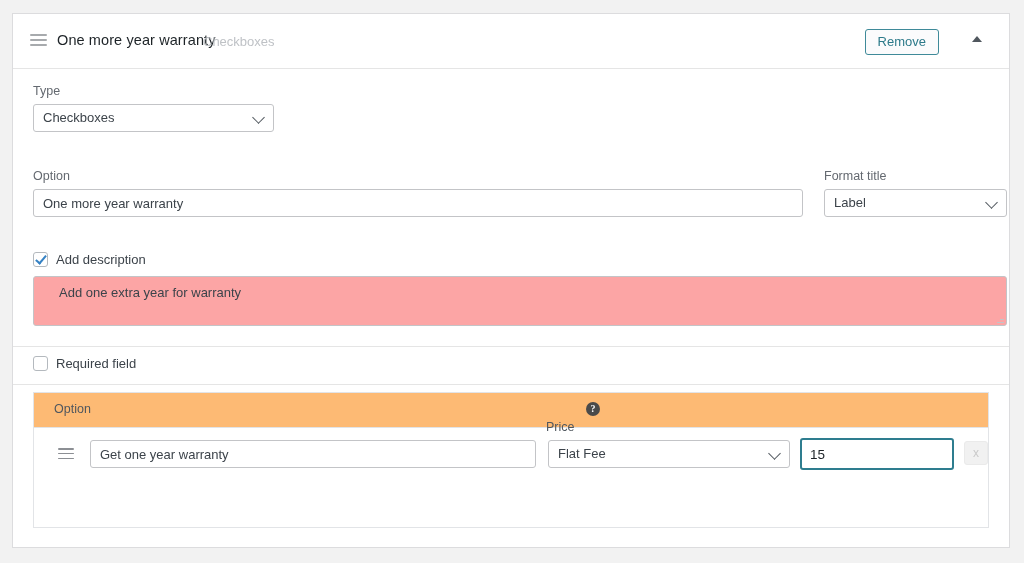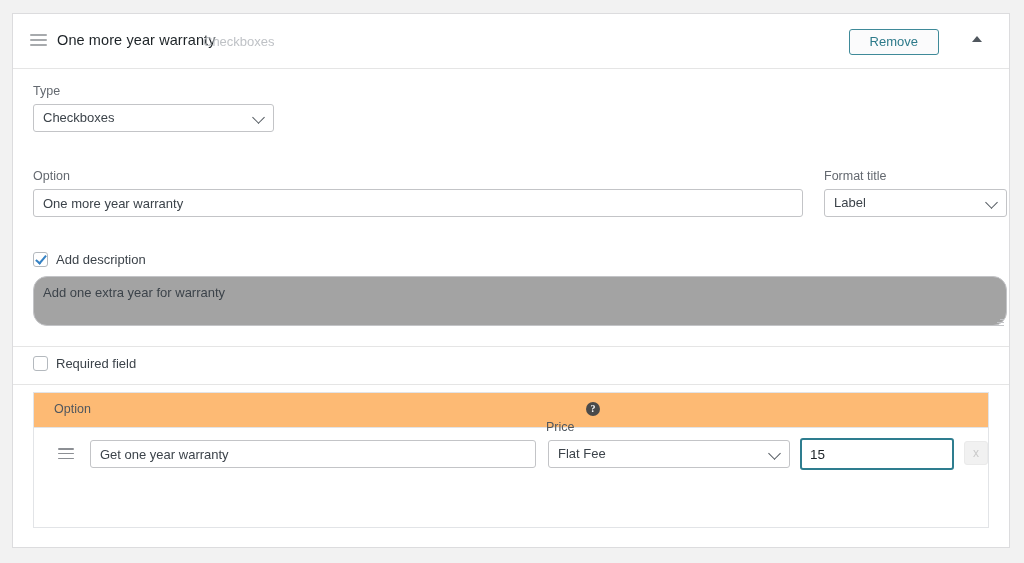--- a/index.html
+++ b/index.html
@@ -65,21 +65,21 @@
     position: absolute;
     left: 190px;
     top: 20px;
     font-size: 13px;
     color: #bfc2c6;
   }
   .btn-remove {
     position: absolute;
     right: 70px;
     top: 15px;
-    padding: 0 20px;
+    padding: 0 12px;
     height: 26px;
     line-height: 24px;
     font-size: 13px;
     color: #2d7a8a;
     background: #fbfbfc;
     border: 1px solid #3f8a99;
     border-radius: 3px;
     cursor: pointer;
     font-family: "Liberation Sans", sans-serif;
   }
@@ -198,26 +198,26 @@
   .check-label {
     font-size: 13px;
     color: #3c434a;
     cursor: pointer;
   }
   .desc-area {
     position: relative;
     box-sizing: border-box;
     width: 974px;
     height: 50px;
-    background: #a3a3a3;
+    background: #fca5a5;
     border: 1px solid #c3c4c7;
-    border-radius: 14px;
+    border-radius: 3px;
     font-size: 13px;
     color: #3c434a;
-    padding: 7px 9px;
+    padding: 7px 25px;
     font-family: "Liberation Sans", sans-serif;
     line-height: 1.4;
     resize: none;
     outline: none;
     overflow: hidden;
   }
   .resize-grip {
     position: absolute;
     right: 3px;
     bottom: 2px;

